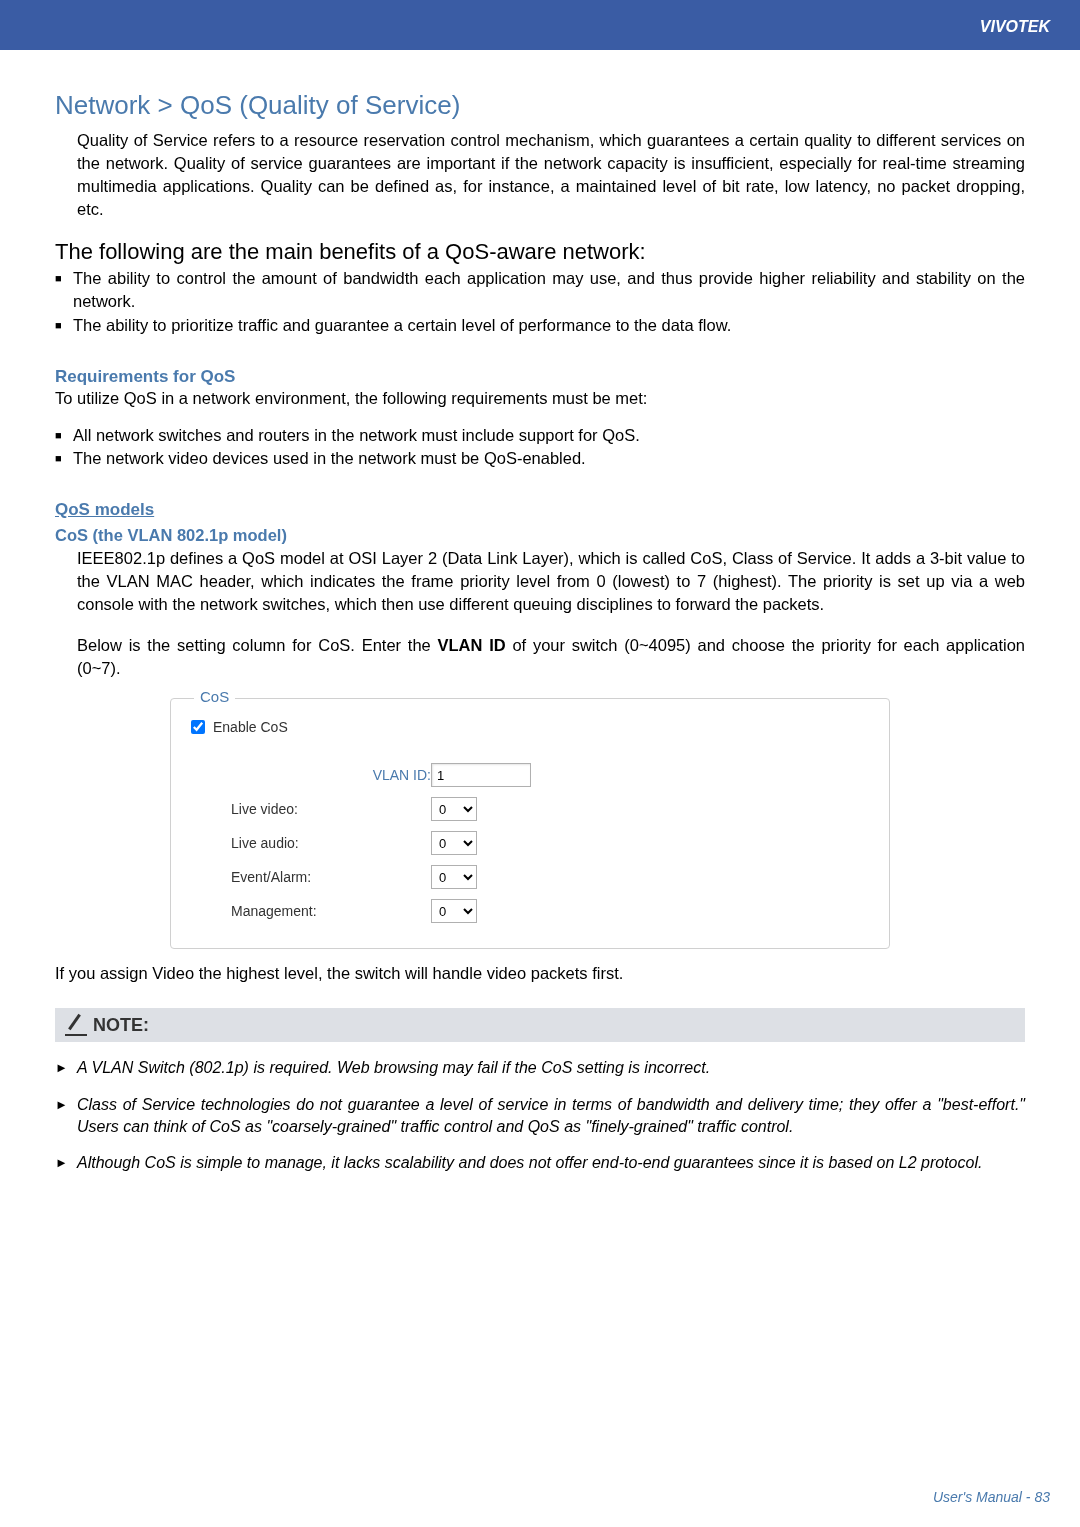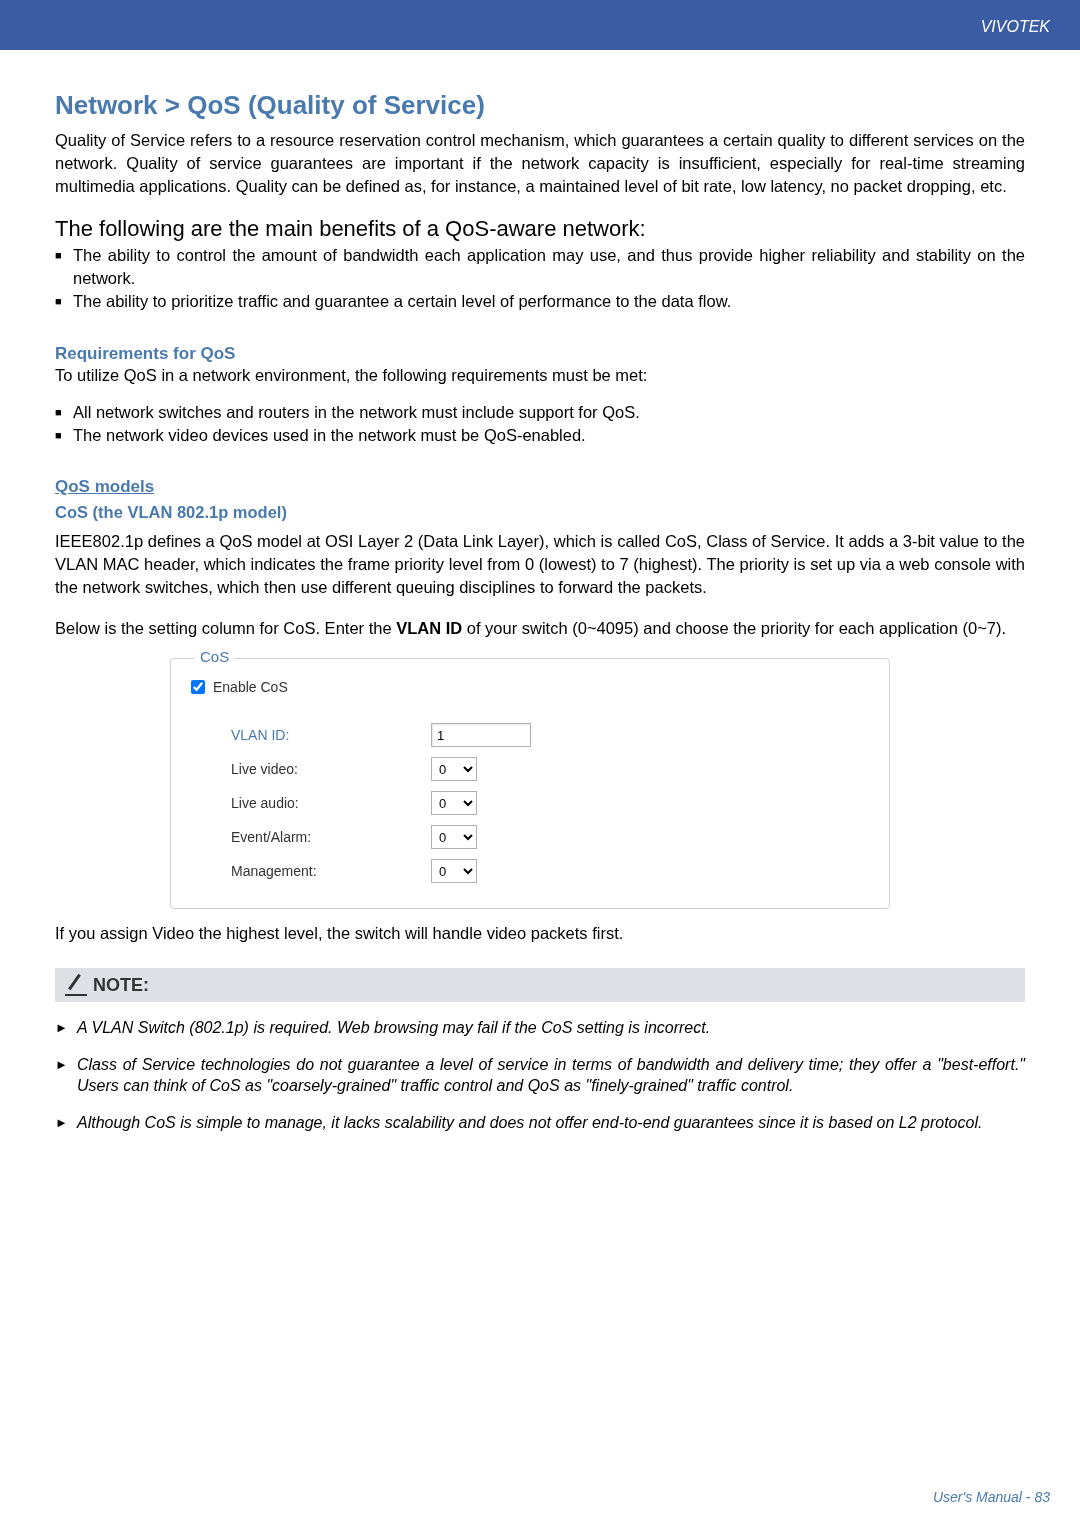--- a/index.html
+++ b/index.html
@@ -26,41 +26,42 @@
       height: 50px;
       position: relative;
     }
     
     .vivotek-label {
       position: absolute;
       right: 30px;
       top: 18px;
       color: white;
       font-style: italic;
-      font-weight: normal;
+      font-weight: bold;
       font-size: 16px;
     }
     
     .content {
       padding: 40px 55px 30px 55px;
     }
     
     .section-heading {
       color: #4a7aad;
       font-size: 26px;
-      font-weight: bold;
+      font-weight: normal;
       margin-bottom: 8px;
     }
     
     .body-text {
       font-size: 16.5px;
       line-height: 1.4;
       color: #000;
       text-align: justify;
       margin-bottom: 18px;
+      margin-left: 22px;
     }
     
     .benefits-intro {
       font-size: 22px;
       color: #000;
       margin-bottom: 2px;
     }
     
     .bullet-list {
       list-style: none;
@@ -99,21 +100,21 @@
       color: #4a7aad;
       font-size: 17px;
       text-decoration: underline;
       margin-bottom: 6px;
       margin-top: 30px;
     }
     
     .cos-heading {
       color: #4a7aad;
       font-size: 16.5px;
-      margin-bottom: 8px;
+      margin-bottom: 2px;
     }
     
     .settings-panel {
       margin: 8px 0 8px 115px;
       width: 720px;
       border: 1px solid #d0d0d0;
       border-radius: 4px;
       padding: 20px 20px 15px 20px;
       position: relative;
       background: white;
@@ -154,20 +155,21 @@
     }
     
     .field-label {
       width: 200px;
       font-size: 14px;
       color: #333;
     }
     
     .field-label.vlan {
       color: #4a7aad;
+      text-align: right;
     }
     
     .text-input {
       width: 100px;
       height: 24px;
       border: 1px solid #b0b0b0;
       padding: 2px 5px;
       font-size: 13px;
       box-shadow: inset 1px 1px 2px rgba(0,0,0,0.1);
     }

